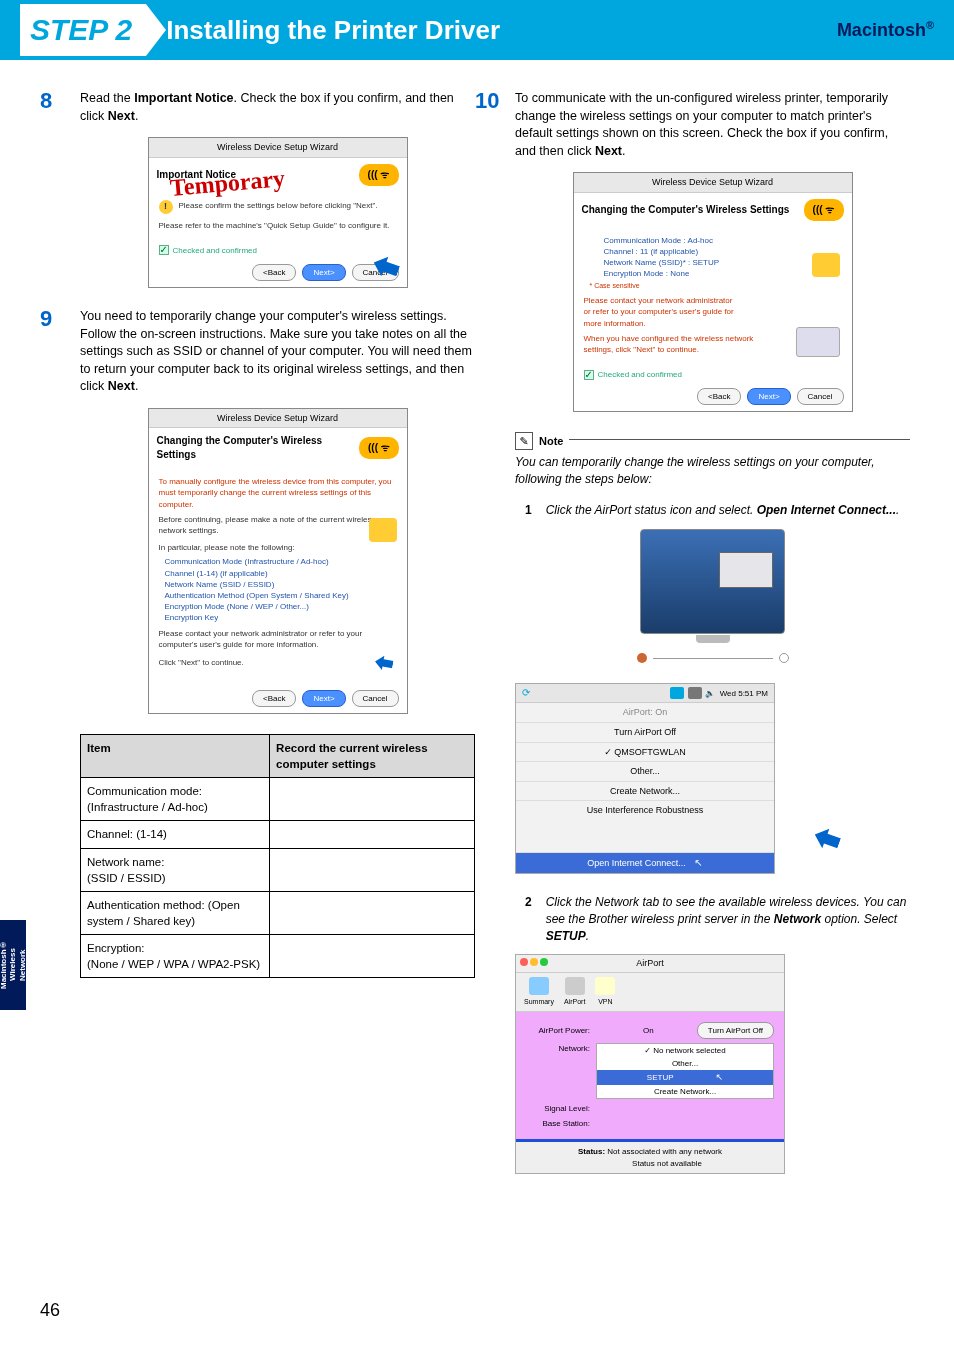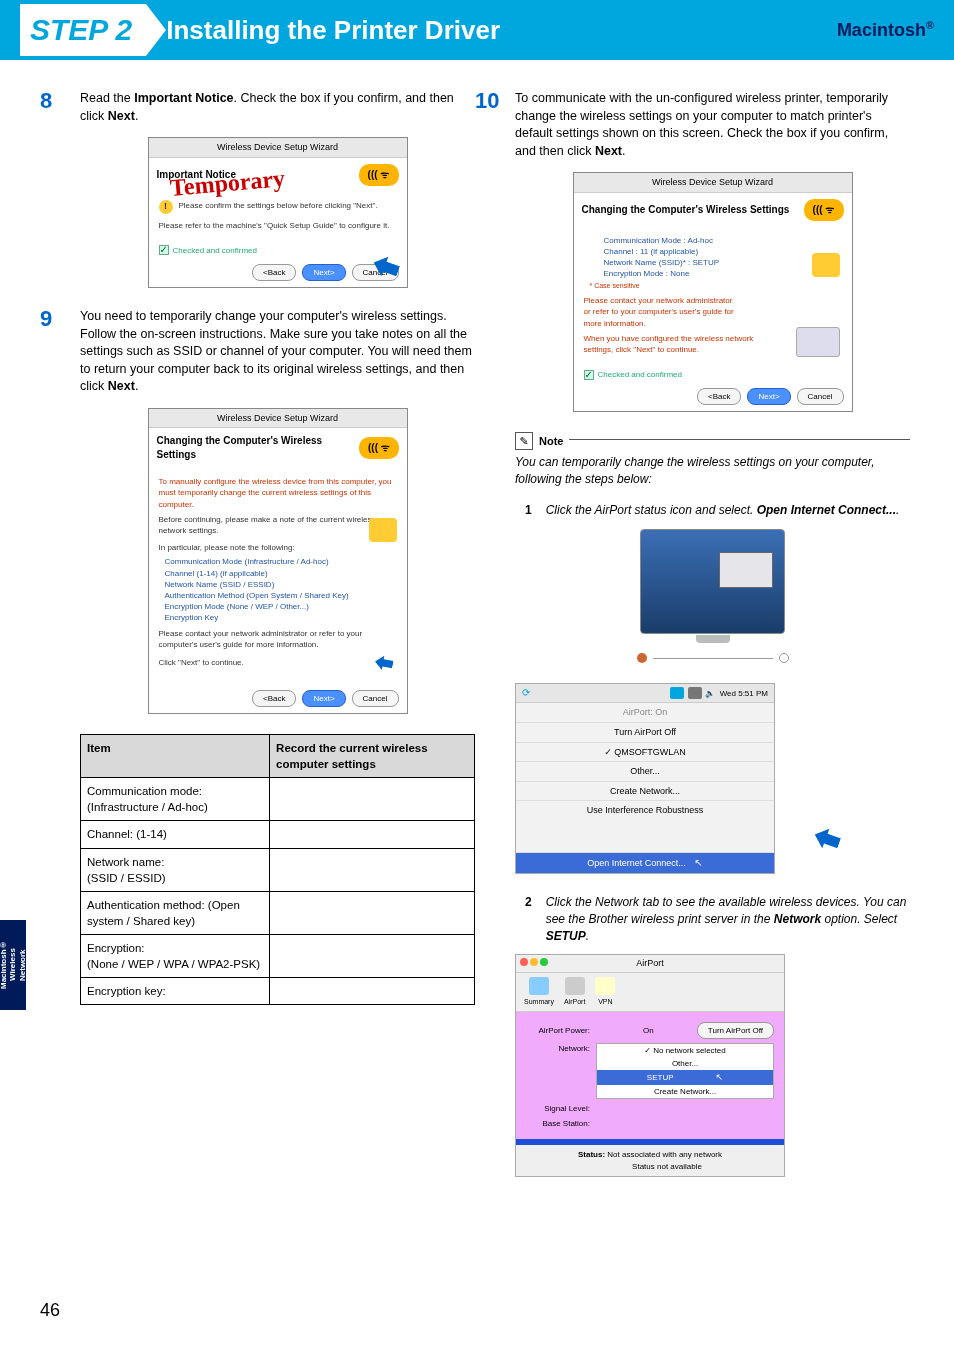--- a/index.html
+++ b/index.html
@@ -50,21 +50,21 @@
   .airportwin .dots span:nth-child(3) { width: 8px; height: 8px; border-radius: 50%; background: #27c93f; display: inline-block; }
   .airportwin .tabs { display: flex; gap: 10px; padding: 4px 8px; border-bottom: 1px solid #ccc; }
   .airportwin .tab { text-align: center; font-size: 7px; }
   .airportwin .tab .ticon { width: 20px; height: 18px; background: #ccc; border-radius: 3px; margin: 0 auto 2px; }
   .airportwin .body { padding: 6px 10px; background: #f0abfc; }
   .airportwin .fldrow { display: flex; justify-content: space-between; align-items: center; margin: 4px 0; }
   .airportwin .fldrow .lbl { width: 70px; text-align: right; padding-right: 6px; }
   .airportwin .ddlist { position: relative; border: 1px solid #aaa; background: #fff; margin-left: 76px; }
   .airportwin .ddlist .it { padding: 1px 4px; }
   .airportwin .ddlist .it.sel { background: #3a6bd6; color: #fff; }
-  .airportwin .status { border-top: 6px solid #1d4ed8; padding: 4px 8px; }
+  .airportwin .status { border-top: 3px solid #1d4ed8; padding: 4px 8px; }
   .side-tab { position: absolute; left: 0; top: 920px; width: 26px; height: 90px; background: #001a5a; color: #fff; font-size: 8px; font-weight: bold; writing-mode: vertical-rl; transform: rotate(180deg); display: flex; align-items: center; justify-content: center; text-align: center; line-height: 1.2; }
   .pagenum { position: absolute; left: 40px; bottom: 30px; font-size: 18px; }
   .chk { width: 10px; height: 10px; border: 1px solid #6a8; background: #cfe; display: inline-block; vertical-align: middle; position: relative; }
   .chk::after { content: "✓"; position: absolute; top: -3px; left: 0; font-size: 10px; color: #060; }
   .keyicon { width: 28px; height: 24px; background: #ffcc33; border-radius: 4px; display: inline-block; }
   .monitor { display: inline-block; width: 145px; height: 105px; background: linear-gradient(#3b6fb5, #1a3d6a); border: 1px solid #888; border-radius: 4px; position: relative; }
   .monitor::after { content: ""; position: absolute; left: 55px; bottom: -10px; width: 34px; height: 8px; background: #bbb; border-radius: 0 0 4px 4px; }
   .monitor .innerwin { position: absolute; top: 22px; left: 78px; width: 54px; height: 36px; background: #e6e6ea; border: 1px solid #666; }
   .checked-line { font-size: 8px; color: #2a7; display: flex; align-items: center; gap: 4px; padding: 6px 10px 2px; background: #fff; }
 </style>
@@ -174,24 +174,20 @@
           </tr>
       <tr>
             <td>Authentication method: (Open system / Shared key)</td>
             <td></td>
           </tr>
       <tr>
             <td style="white-space:pre-line">Encryption:
 (None / WEP / WPA / WPA2-PSK)</td>
             <td></td>
           </tr>
-      <tr>
-            <td>Encryption key:</td>
-            <td></td>
-          </tr>
     </tbody>
       </table>
   </div>
 
   <div class="col">
 
     <div class="steptxt">
       <span class="stepnum">10</span>
       <span>To communicate with the un-configured wireless printer, temporarily change the wireless settings on your computer to match printer's default settings shown on this screen. Check the box if you confirm, and then click </span><b>Next</b><span>.</span>
     </div>

